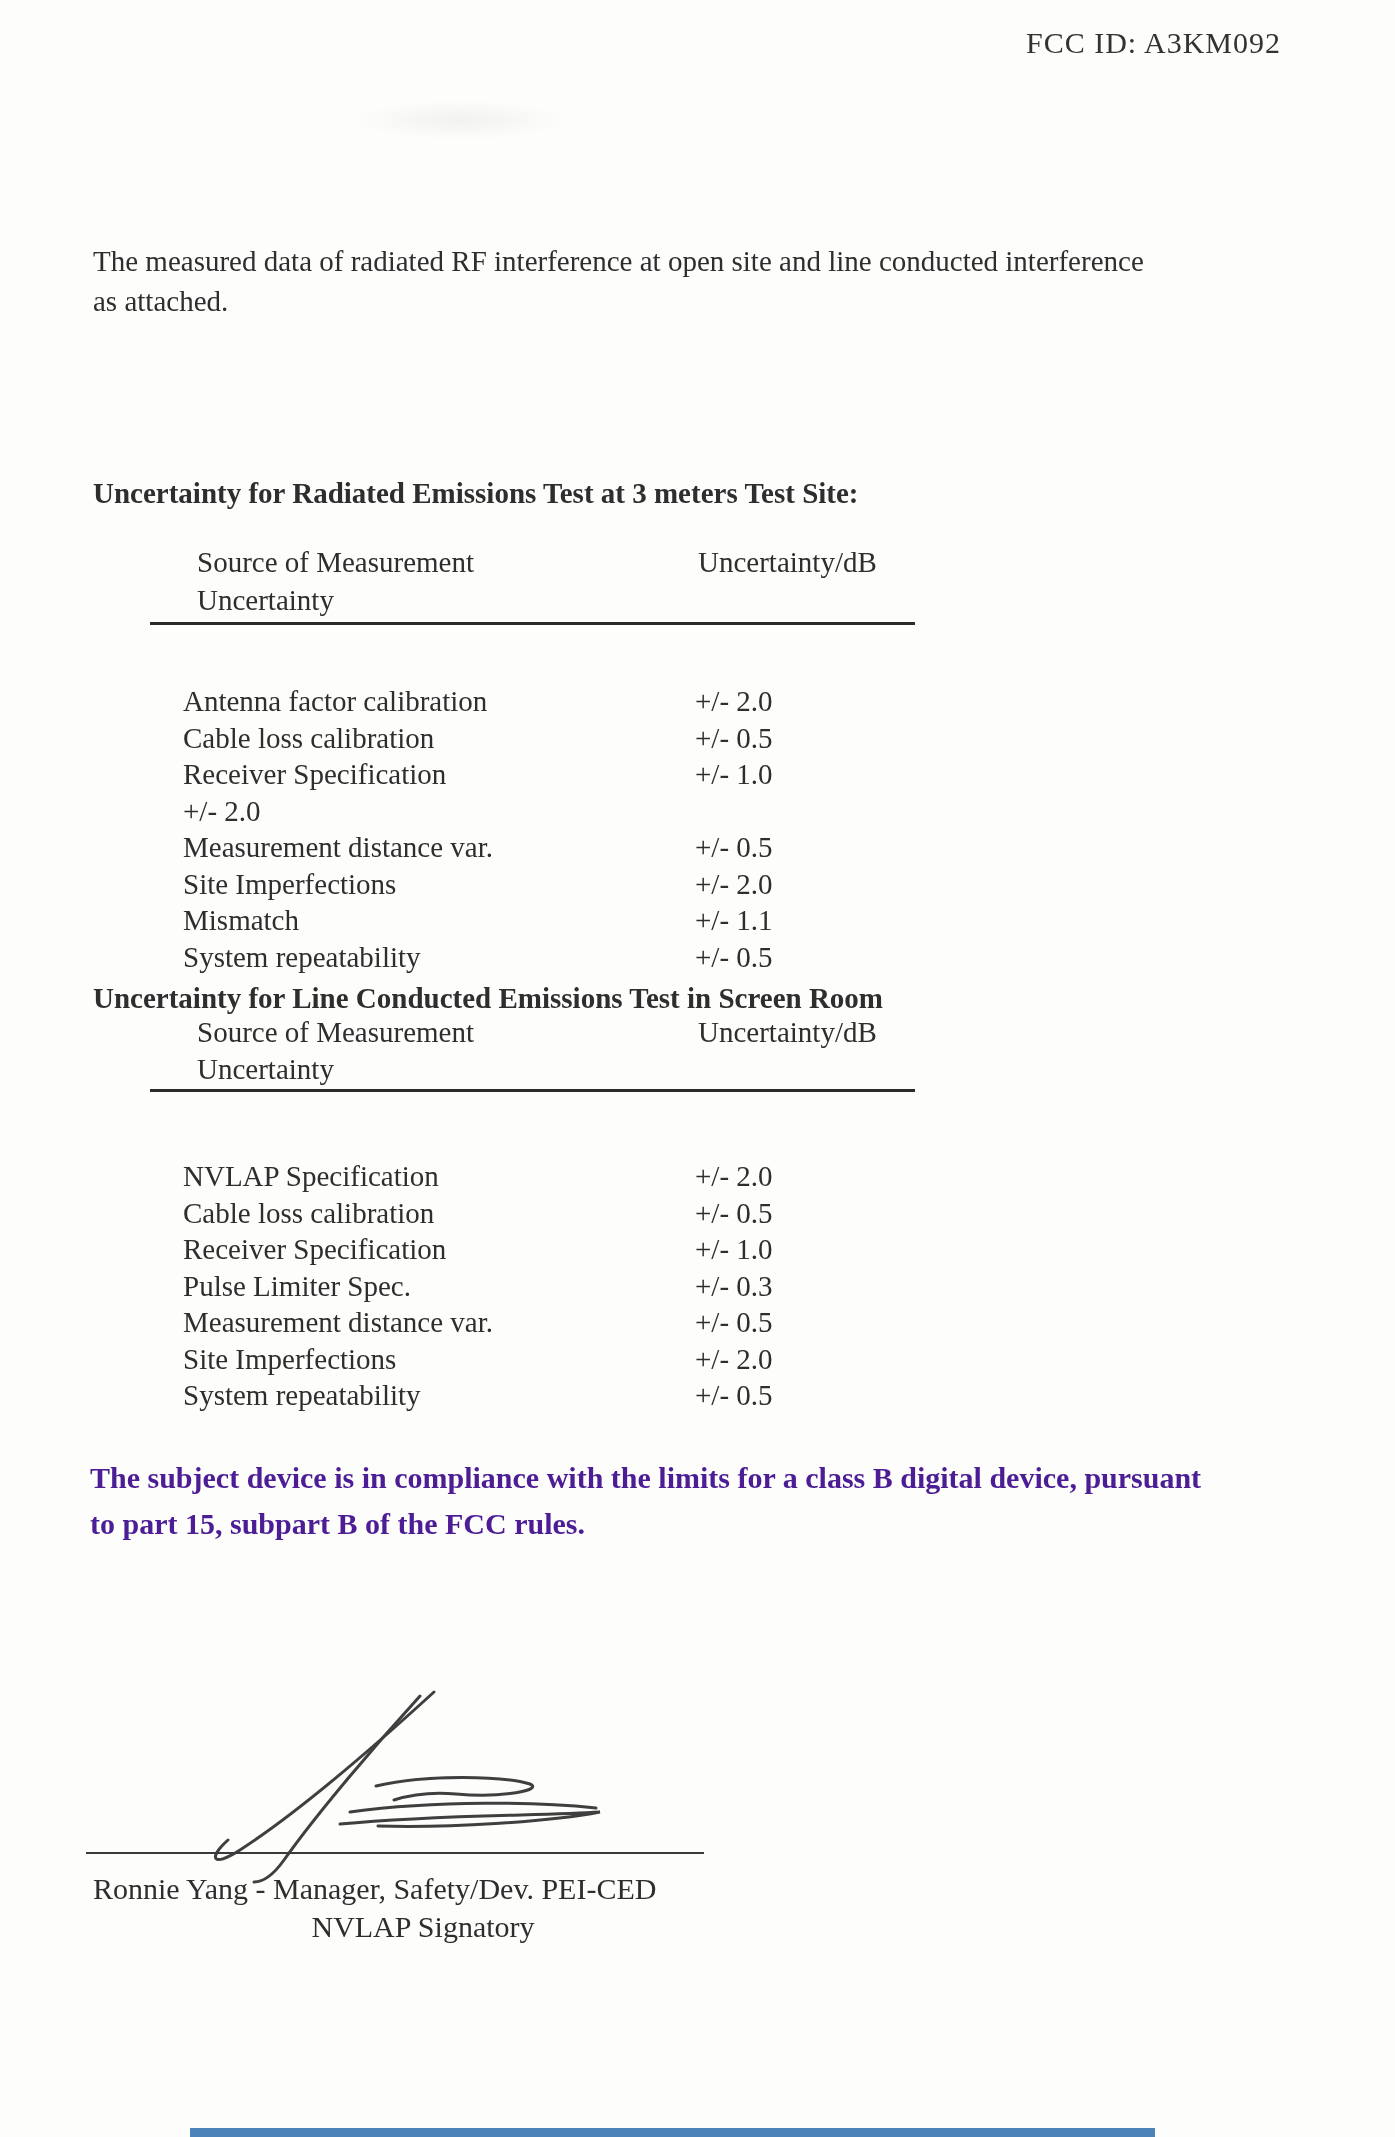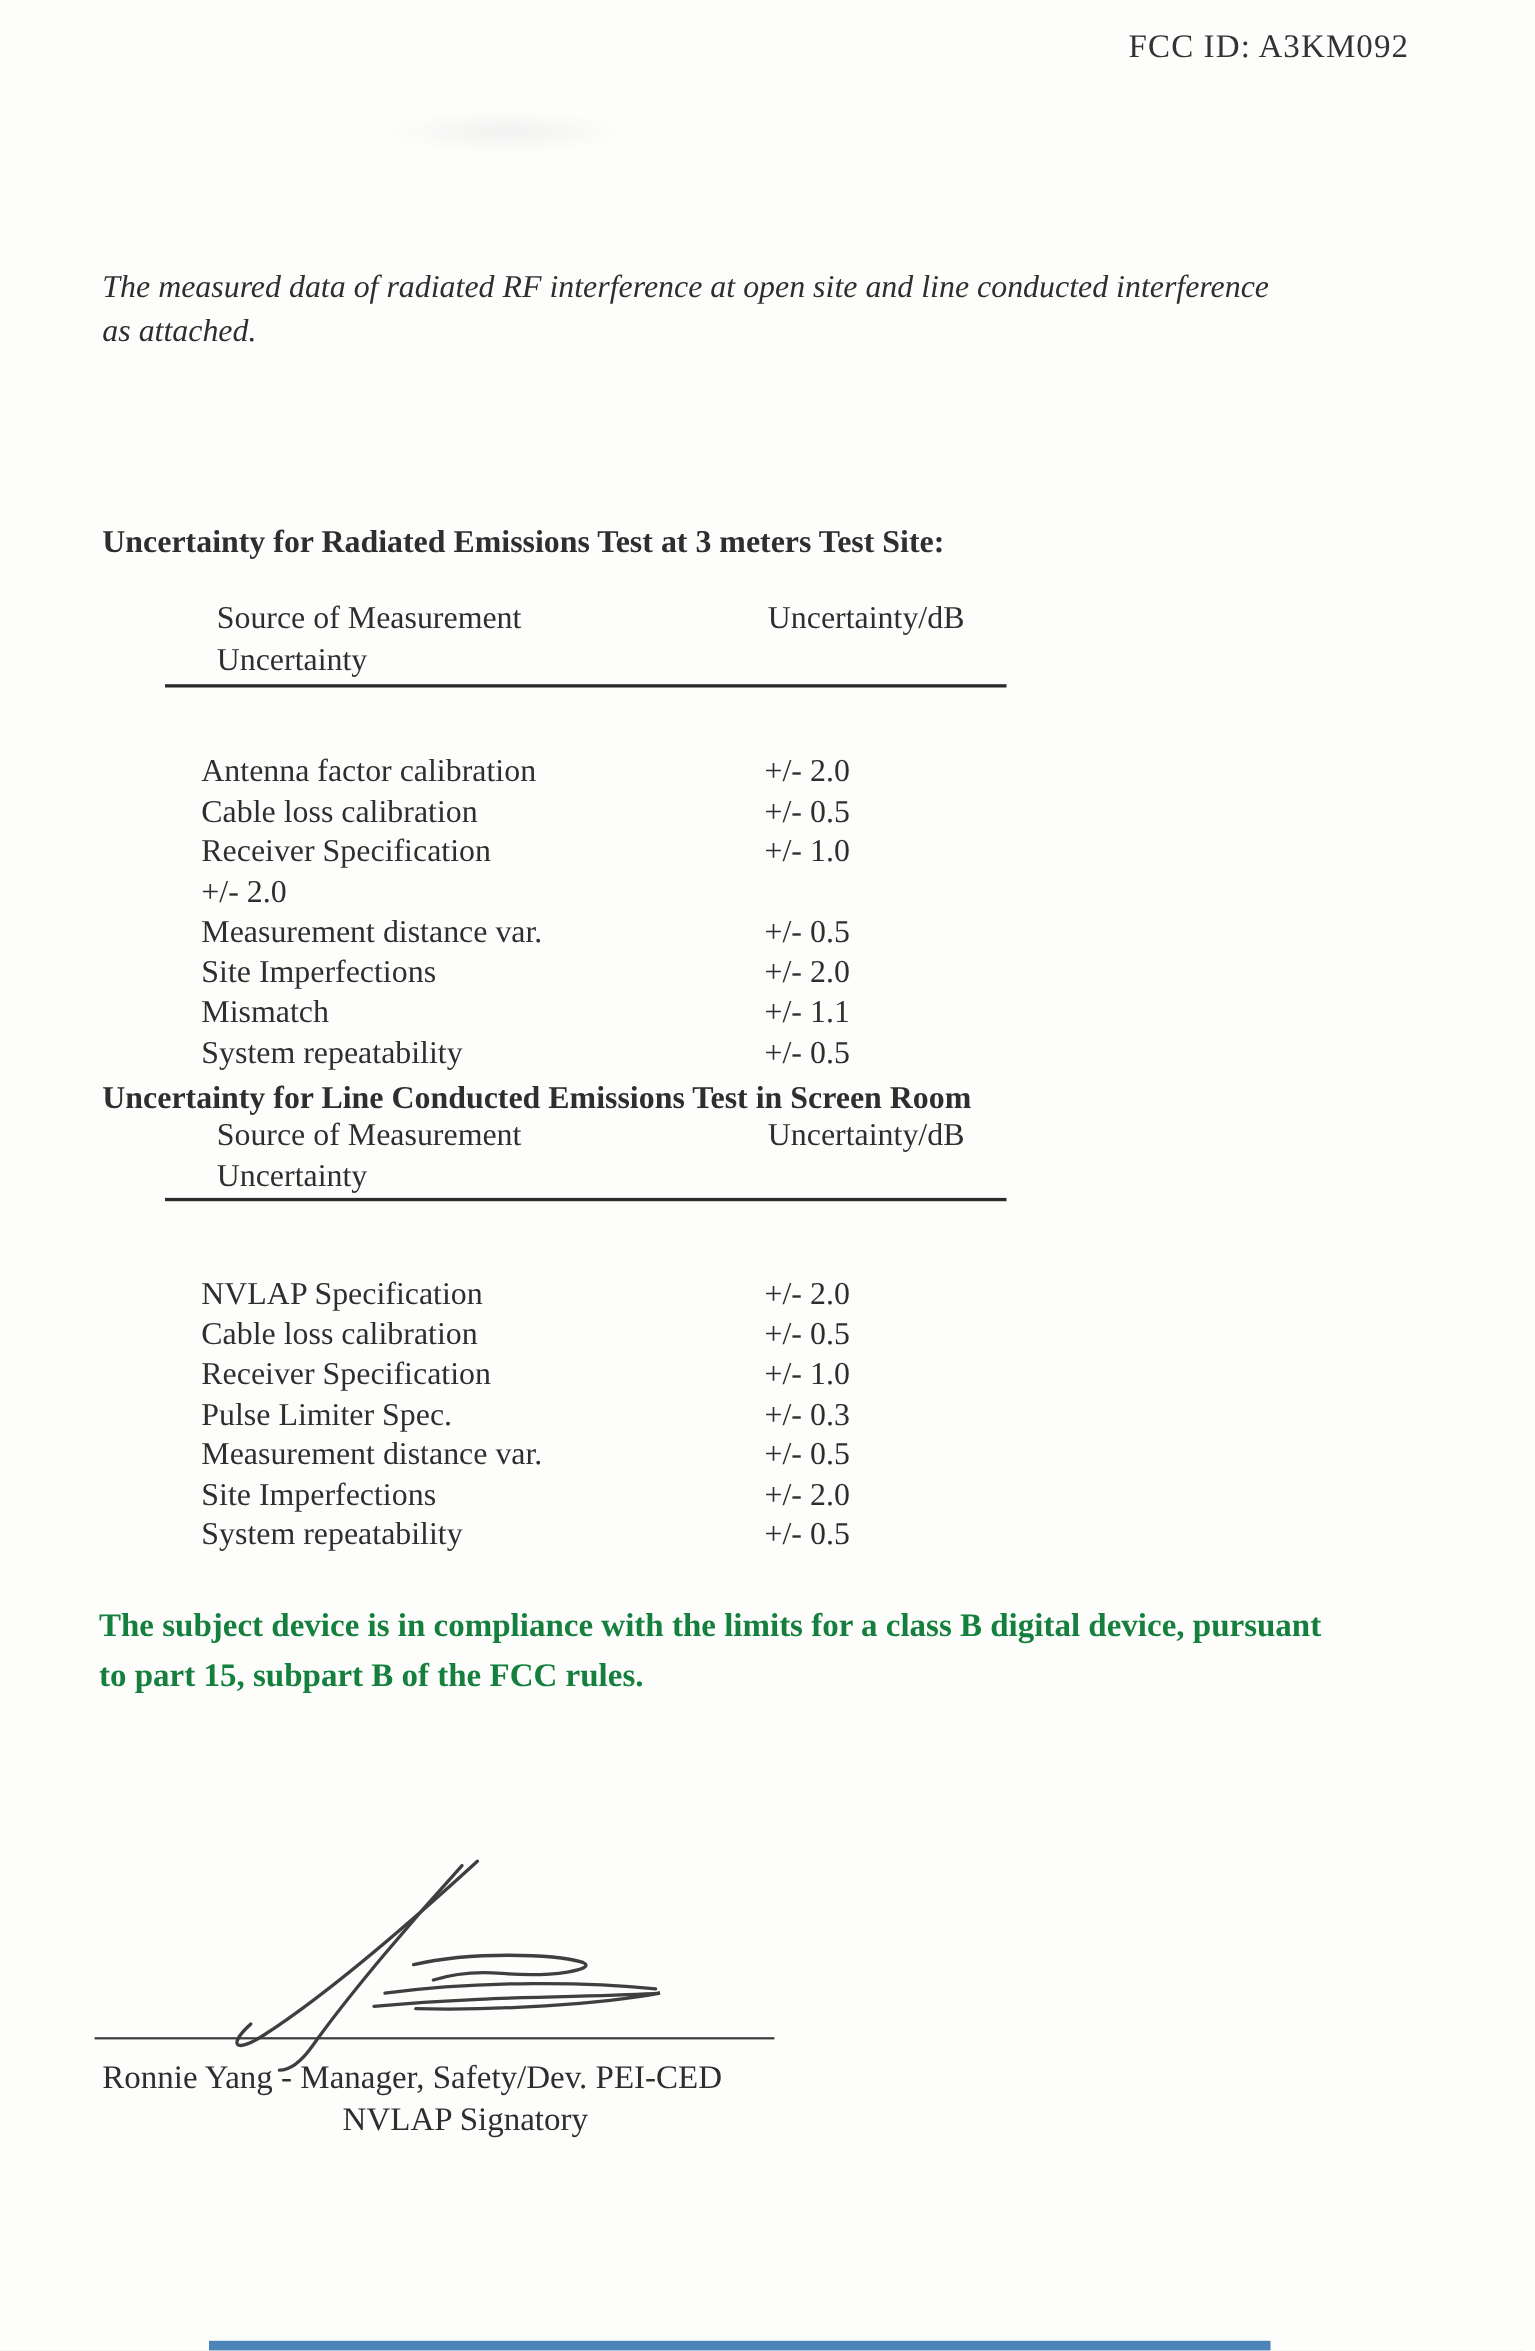--- a/index.html
+++ b/index.html
@@ -13,21 +13,21 @@
     overflow:hidden;
   }
   .abs{position:absolute;}
   .fcc-id{
     top:26px;left:1026px;
     font-size:30px;letter-spacing:1px;color:#333;
   }
   .body-text{
     font-size:29px;line-height:40px;color:#2e2e2e;
   }
-  .para1{top:241px;left:93px;width:1075px;font-style:italic;}
+  .para1{top:241px;left:93px;width:1075px;}
   .para2{top:361px;left:93px;width:1145px;line-height:39px;}
   .section-title{font-size:29px;color:#2e2e2e;font-weight:bold;}
   .radiated-title{top:477px;left:93px;width:1100px;}
   .conducted-title{top:982px;left:93px;width:1100px;}
   .thead{font-size:29px;color:#2e2e2e;}
   .th-src1a{top:546px;left:197px;}
   .th-src1b{top:584px;left:197px;}
   .th-val1{top:546px;left:698px;}
   .rule{height:0;border-top:3px solid #2b2b2b;}
   .rule1{top:622px;left:150px;width:765px;}
@@ -36,21 +36,21 @@
   .th-val2{top:1016px;left:698px;}
   .rule2{top:1089px;left:150px;width:765px;}
   .tbody{font-size:29px;color:#2e2e2e;}
   .tbody1{top:653px;left:183px;width:700px;}
   .tbody2{top:1128px;left:183px;width:700px;}
   .trow{display:flex;height:36.5px;align-items:baseline;}
   .tsrc{width:512px;flex:0 0 512px;}
   .tval{white-space:nowrap;margin-top:32px;}
   .compliance{
     top:1455px;left:90px;width:1140px;
-    font-size:30px;line-height:46px;font-weight:bold;color:#15803d;
+    font-size:30px;line-height:46px;font-weight:bold;color:#4c1d95;
   }
   .signature-svg{top:1682px;left:198px;width:430px;height:205px;}
   .sig-line{top:1852px;left:86px;width:618px;border-top:2px solid #3a3a3a;}
   .signer-line{top:1872px;left:93px;width:660px;font-size:30px;color:#2e2e2e;}
   .signer-role{top:1910px;left:93px;width:660px;font-size:30px;color:#2e2e2e;text-align:center;}
   .bottom-bar{
     top:2128px;left:190px;width:965px;height:9px;
     background:var(--bar-color,#4a84b8);
   }
   

